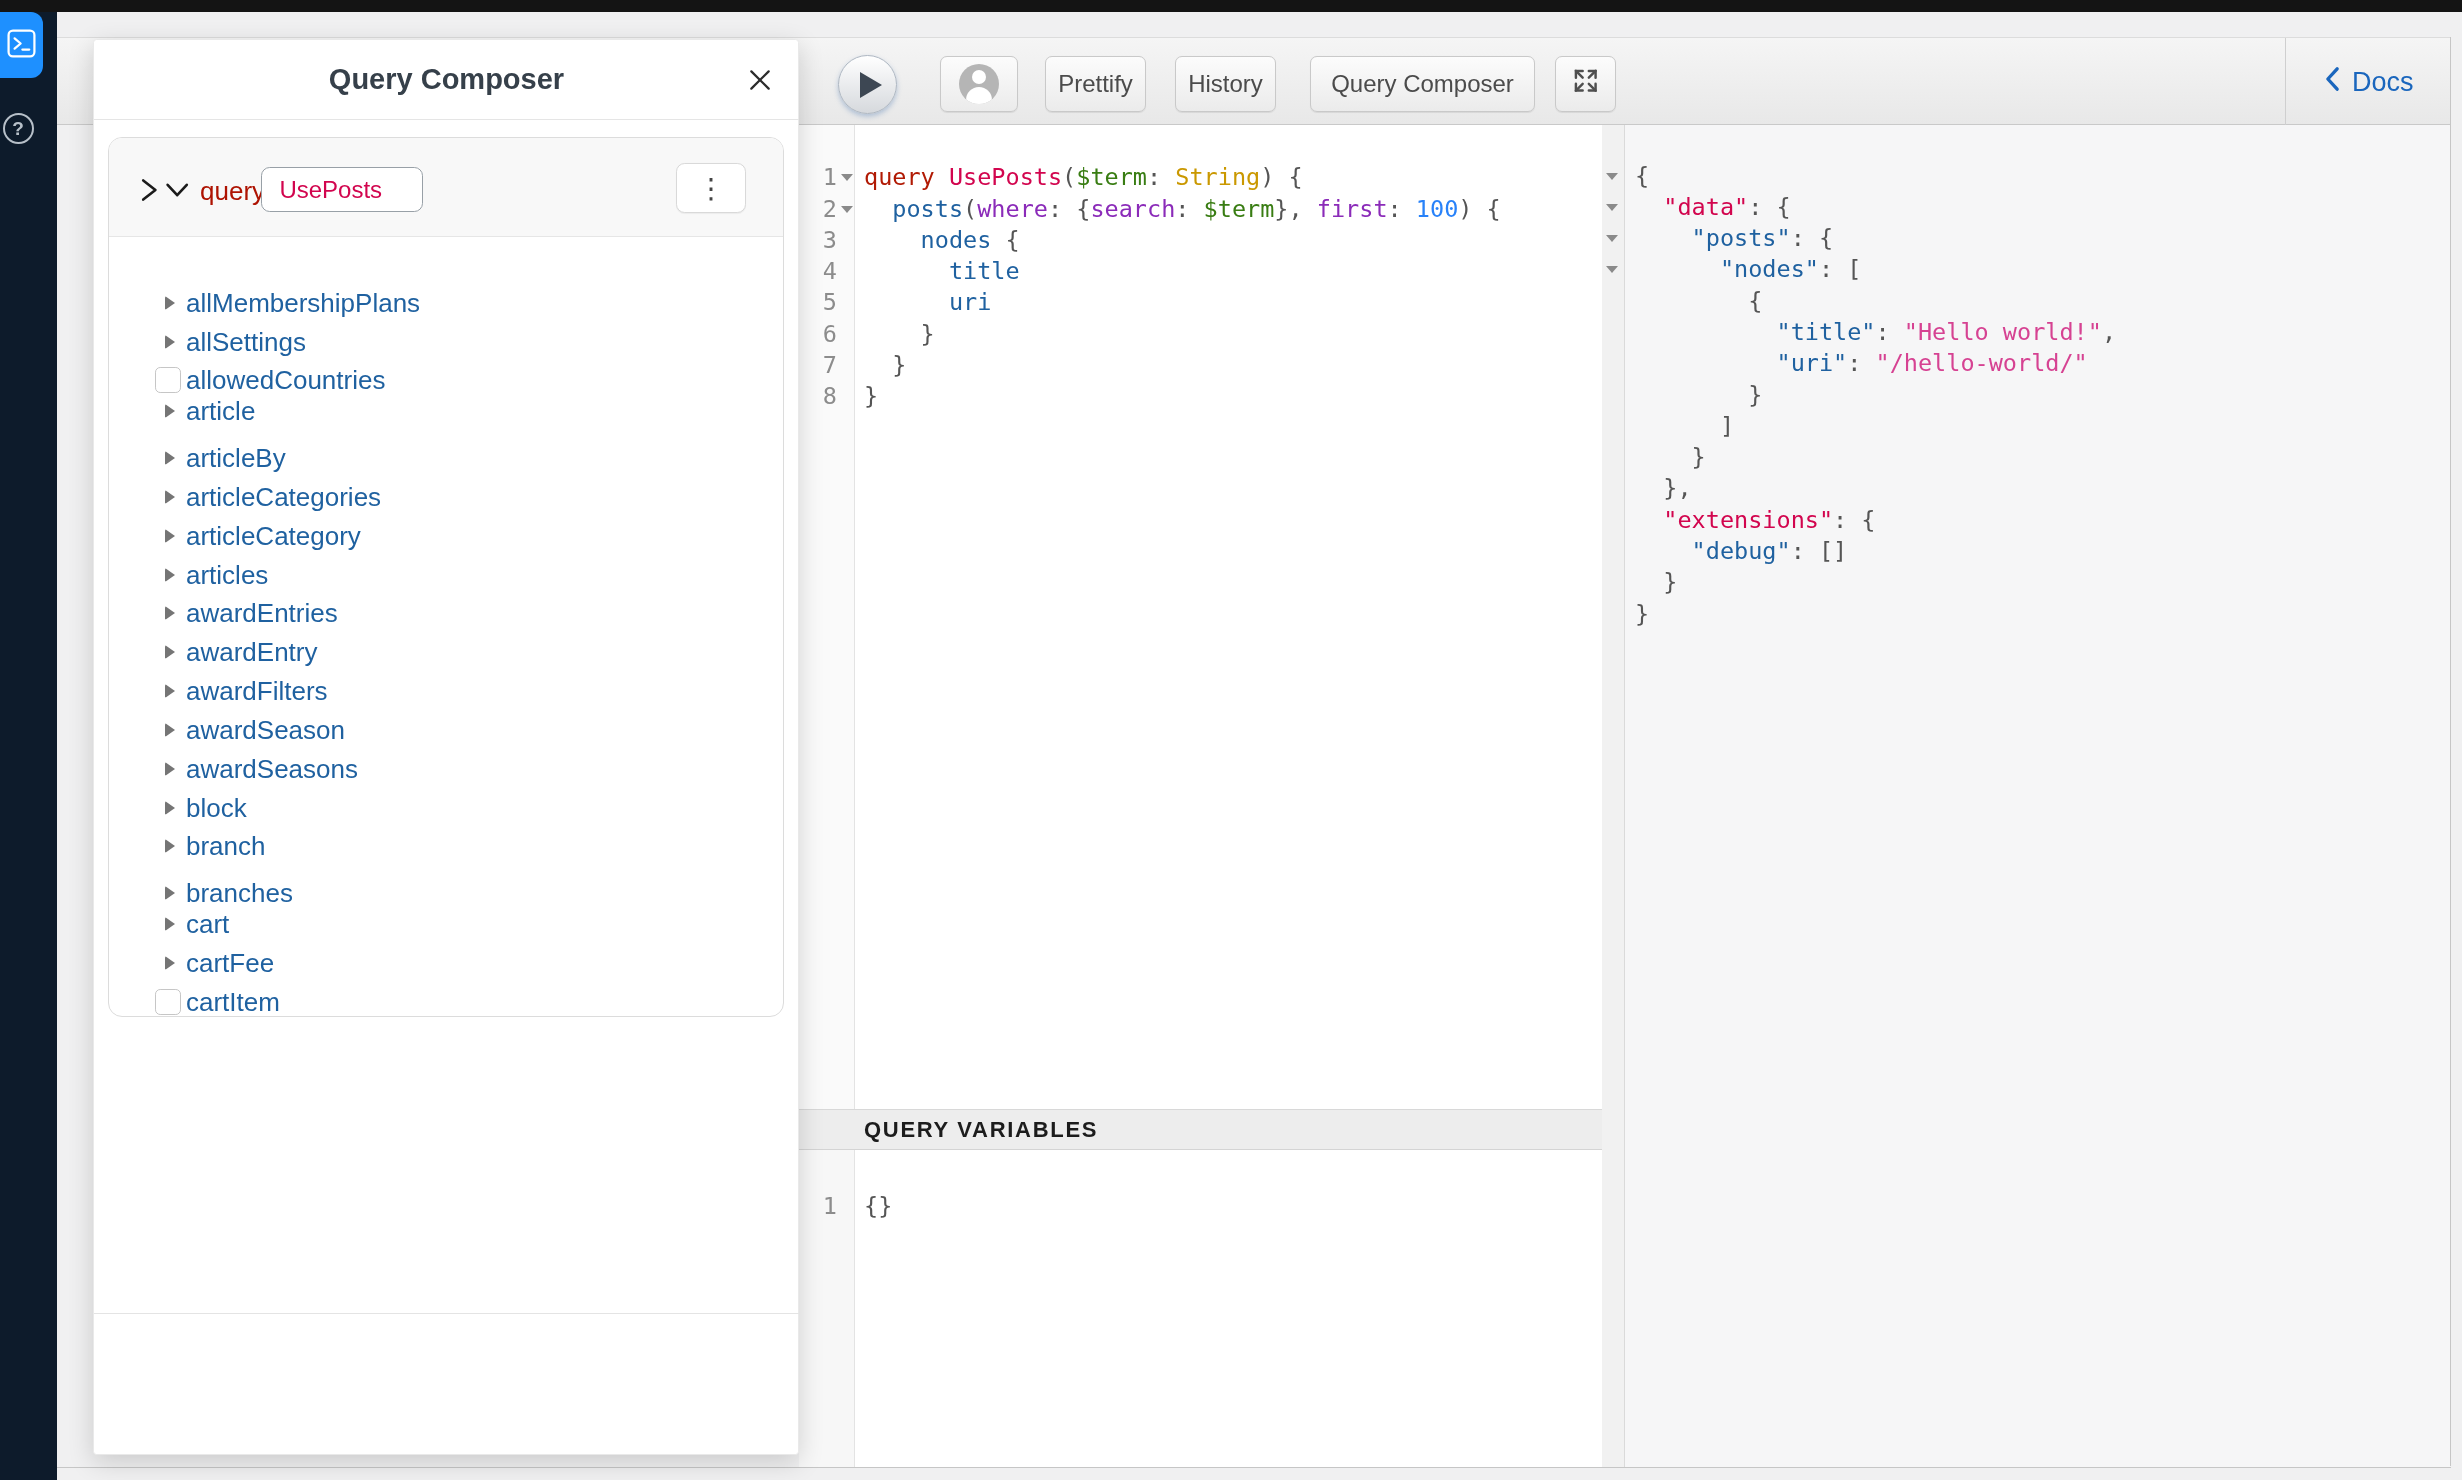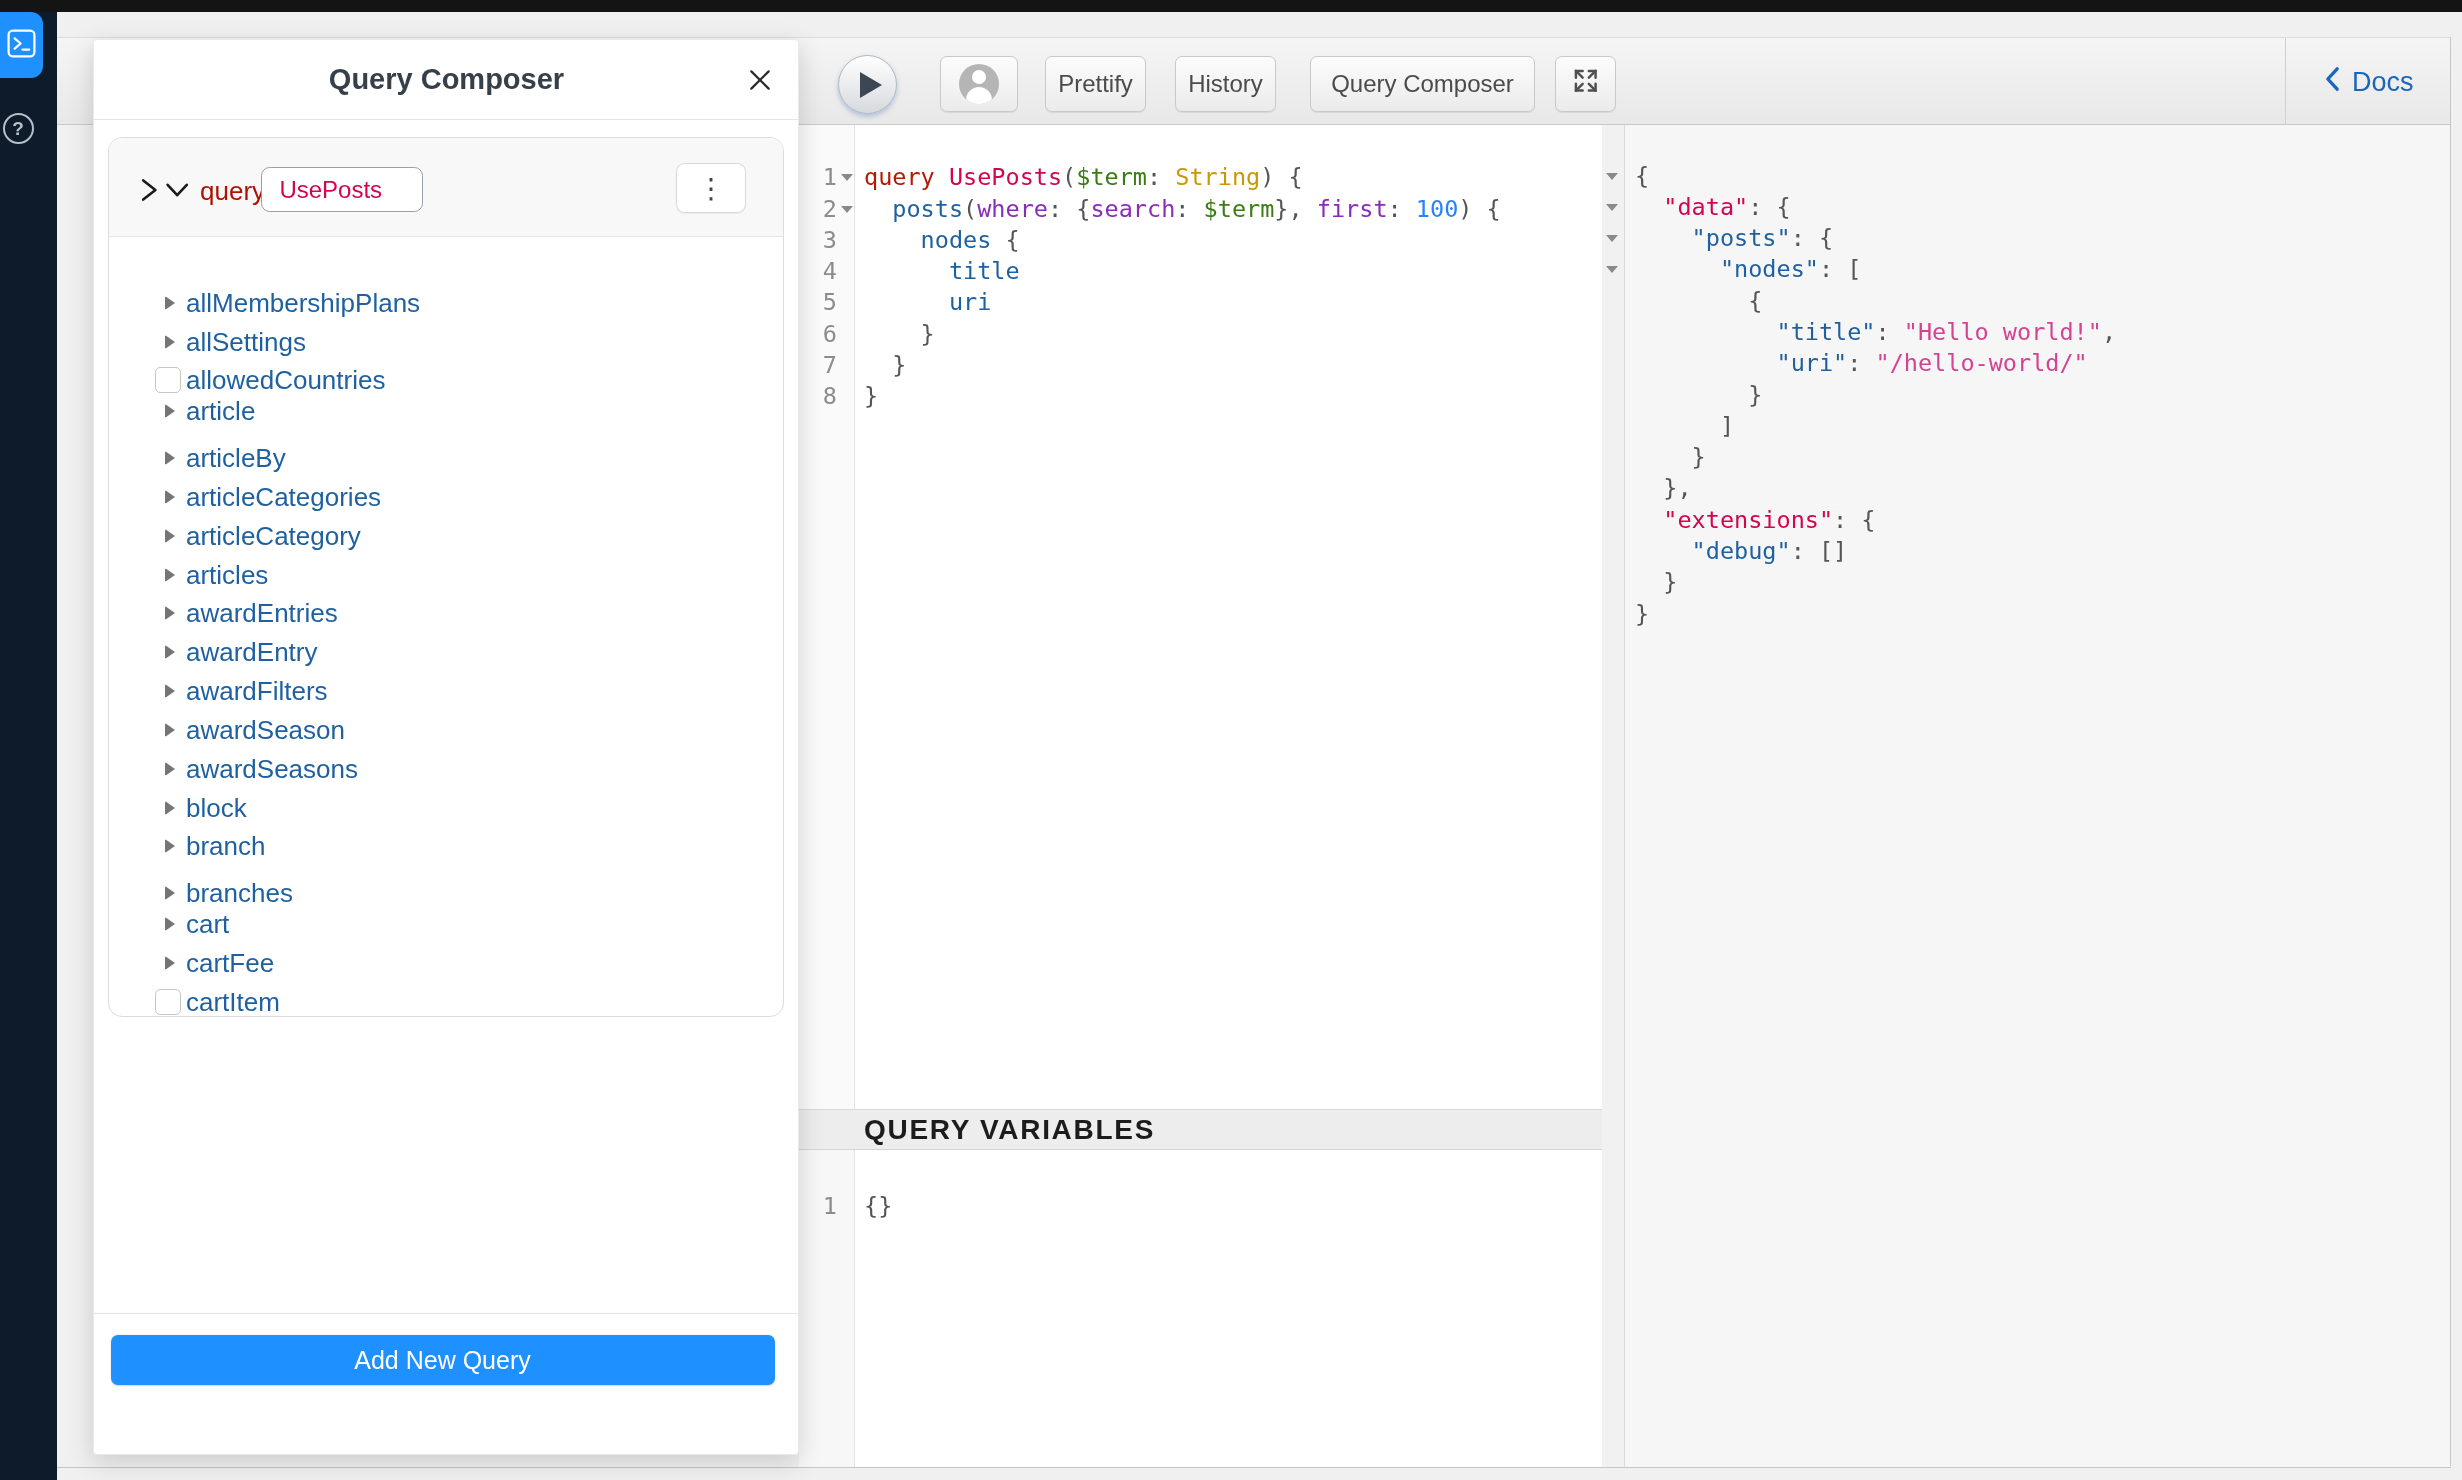--- a/index.html
+++ b/index.html
@@ -28,21 +28,21 @@
   #prettify-btn { left:988px; width:101px; }
   #history-btn  { left:1118px; width:101px; }
   #composer-btn { left:1253px; width:225px; }
   #fullscreen-btn { left:1498px; width:61px; }
   #docs-tab { left:2228px; top:0; width:165px; height:88px; border-left:0.9px solid #cfcfcf; display:flex; align-items:center; justify-content:center; gap:10.4px; color:#1a66bd; font-size:27px; cursor:pointer; }
 
   
   #editor-pane { left:799px; top:125px; width:803px; height:984px; background:#fff; }
   #editor-gutter { left:0; top:0; width:56px; height:984px; background:#fafafa; border-right:0.9px solid #e3e3e3; }
   #vars-title-bar { left:799px; top:1109px; width:803px; height:41px; background:#ededed; border-top:0.9px solid #d8d8d8; border-bottom:0.9px solid #d4d4d4; display:flex; align-items:center; }
-  #vars-title-bar span { margin-left:65px; font-size:28px; font-weight:bold; letter-spacing:1.7px; color:#1c1c1c; }
+  #vars-title-bar span { margin-left:65px; font-size:22px; font-weight:bold; letter-spacing:1.7px; color:#1c1c1c; }
   #vars-pane { left:799px; top:1150px; width:803px; height:317px; background:#fff; }
   #vars-gutter { left:0; top:0; width:56px; height:317px; background:#f7f7f7; border-right:0.9px solid #e3e3e3; }
   #results-pane { left:1602px; top:125px; width:848px; height:1342px; background:#f6f6f7; }
   #results-gutter { left:0; top:0; width:22.6px; height:1342px; background:#f1f1f1; border-right:0.9px solid #dadada; }
 
   .code-row { position:absolute; left:0; width:100%; height:31px; font-family:"DejaVu Sans Mono", monospace; font-size:23.5px; line-height:31px; }
   .code-row .lnum { position:absolute; left:0; width:38px; text-align:right; color:#8c8c8c; }
   .code-row .fold-arrow { position:absolute; top:12px; width:0; height:0; border-left:6px solid transparent; border-right:6px solid transparent; border-top:7.8px solid #8a8a8a; }
   .code-row .code { position:absolute; white-space:pre; }
   .tk-k  { color:#B11A04; }
@@ -353,15 +353,14 @@
           <span class="flabel">cartFee</span>
         </div>
         <div class="field-row" style="top: 847px;">
           <span class="checkbox"></span>
           <span class="flabel">cartItem</span>
         </div>
       </div>
   </div>
 
   <div id="composer-divider" class="abs"></div>
-  <button id="add-query-btn" class="add-btn">Add New Query</button>
 </div>
 
 
 </body></html>

